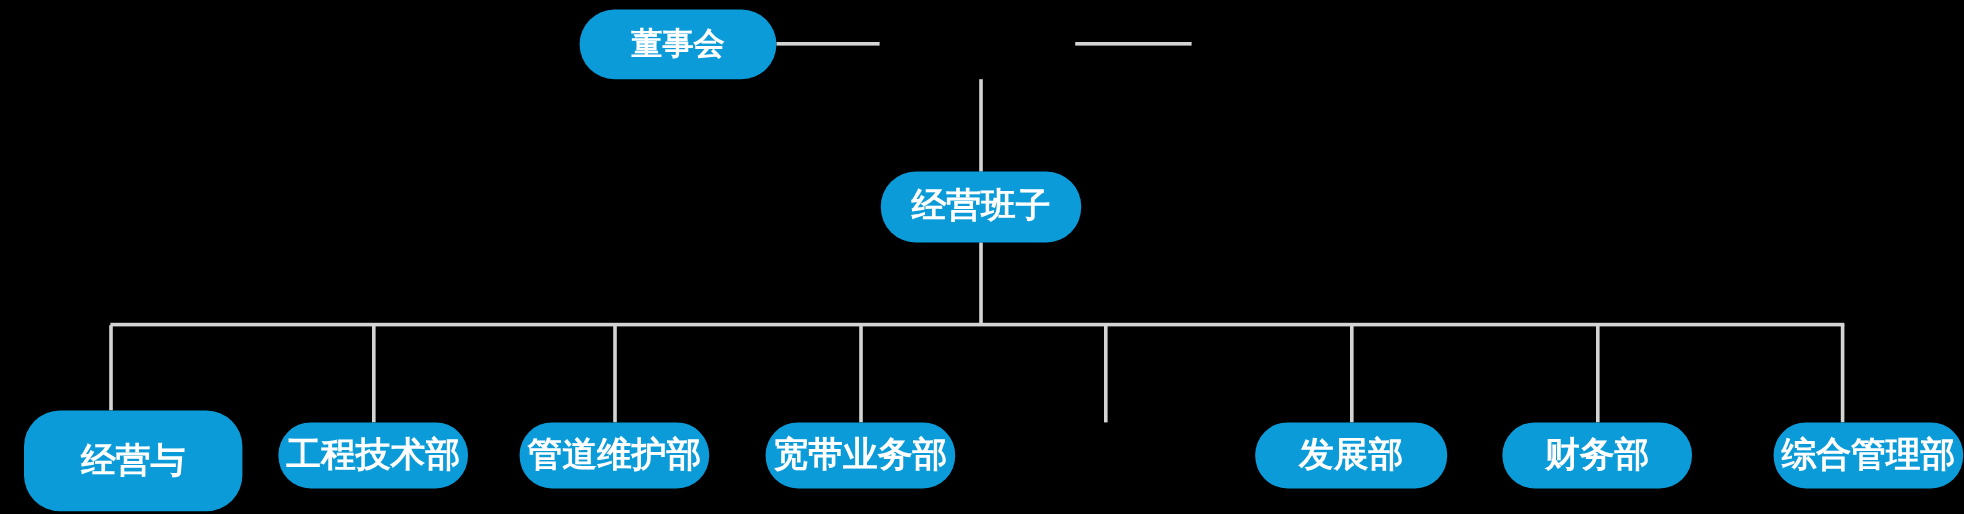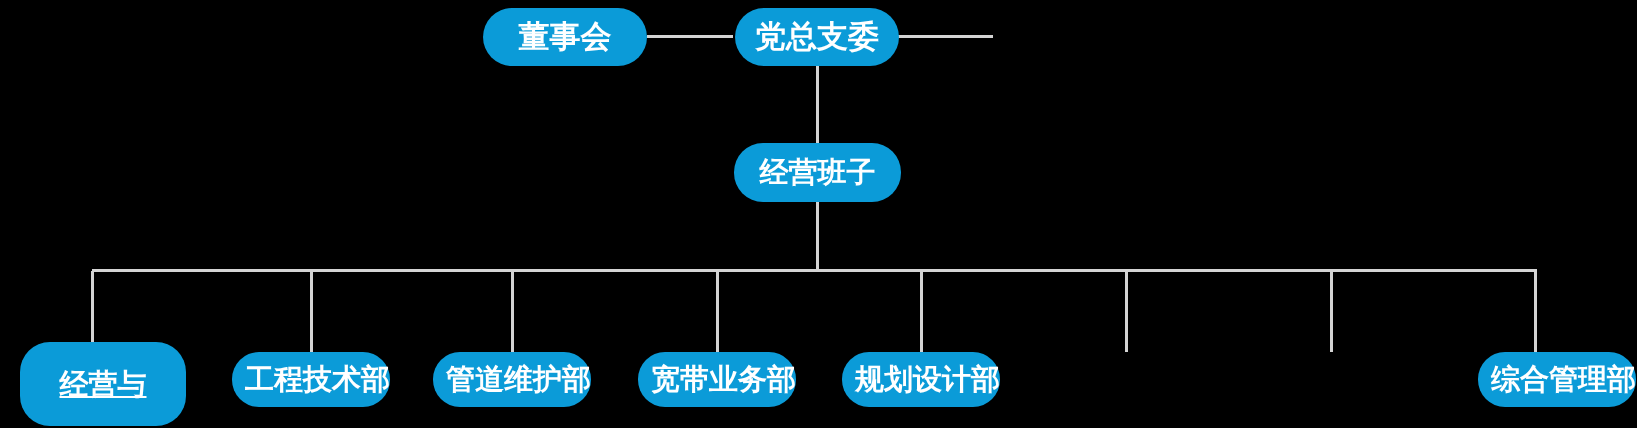--- a/index.html
+++ b/index.html
@@ -24,23 +24,23 @@
     color: var(--node-text);
     display: flex;
     flex-direction: column;
     align-items: center;
     justify-content: center;
     text-align: center;
     font-weight: bold;
     white-space: nowrap;
     line-height: 1.2;
   }
-  .node.top    { top: 8px;   height: 58px; border-radius: 29px; font-size: 31px; }
+  .node.top    { top: 8px;   height: 58px; border-radius: 29px; font-size: 26px; }
   .node.mid    { top: 143px; height: 59px; border-radius: 29px; font-size: 29px; }
-  .node.dept   { top: 352px; height: 55px; border-radius: 27px; font-size: 29px; align-items: flex-end; }
+  .node.dept   { top: 352px; height: 55px; border-radius: 27px; font-size: 29px; }
   .node.dept2l { top: 342px; height: 84px; border-radius: 30px; font-size: 29px; line-height: 38px; }
   .line {
     position: absolute;
     background: var(--connector);
   }
   .line.h { height: 3px; }
   .line.v { width: 3px; }
 </style>
 </head>
 <body>
@@ -57,40 +57,40 @@
   <div class="line v" style="left:511px;  top:271px; height:81px;"></div>
   <div class="line v" style="left:716px;  top:271px; height:81px;"></div>
   <div class="line v" style="left:920px;  top:271px; height:81px;"></div>
   <div class="line v" style="left:1125px; top:271px; height:81px;"></div>
   <div class="line v" style="left:1330px; top:271px; height:81px;"></div>
   <div class="line v" style="left:1534px; top:271px; height:81px;"></div>
 
   <div class="node top" style="left:483px; width:164px;">
     <span>董事会</span>
   </div>
-  <div class="node top" style="left:735px; width:164px;">
-    <span>党总支委</span>
-  </div>
 
   <div class="node mid" style="left:734px; width:167px;">
     <span>经营班子</span>
   </div>
 
-  <div class="node dept2l" style="left:20px; width:166px;text-decoration:underline;">
+  <div class="node dept2l" style="left:20px; width:182px;">
     <span>经营与</span>
   </div>
   <div class="node dept" style="left:232px; width:158px;">
     <span>工程技术部</span>
   </div>
   <div class="node dept" style="left:433px; width:158px;">
     <span>管道维护部</span>
   </div>
   <div class="node dept" style="left:638px; width:158px;">
     <span>宽带业务部</span>
   </div>
-  <div class="node dept" style="left:842px; width:158px;">
-    <span>规划设计部</span>
+  <div class="node dept" style="left:1046px; width:160px;">
+    <span>发展部</span>
+  </div>
+  <div class="node dept" style="left:1252px; width:158px;">
+    <span>财务部</span>
   </div>
   <div class="node dept" style="left:1478px; width:158px;">
     <span>综合管理部</span>
   </div>
 
 </div>
 
 </body></html>

